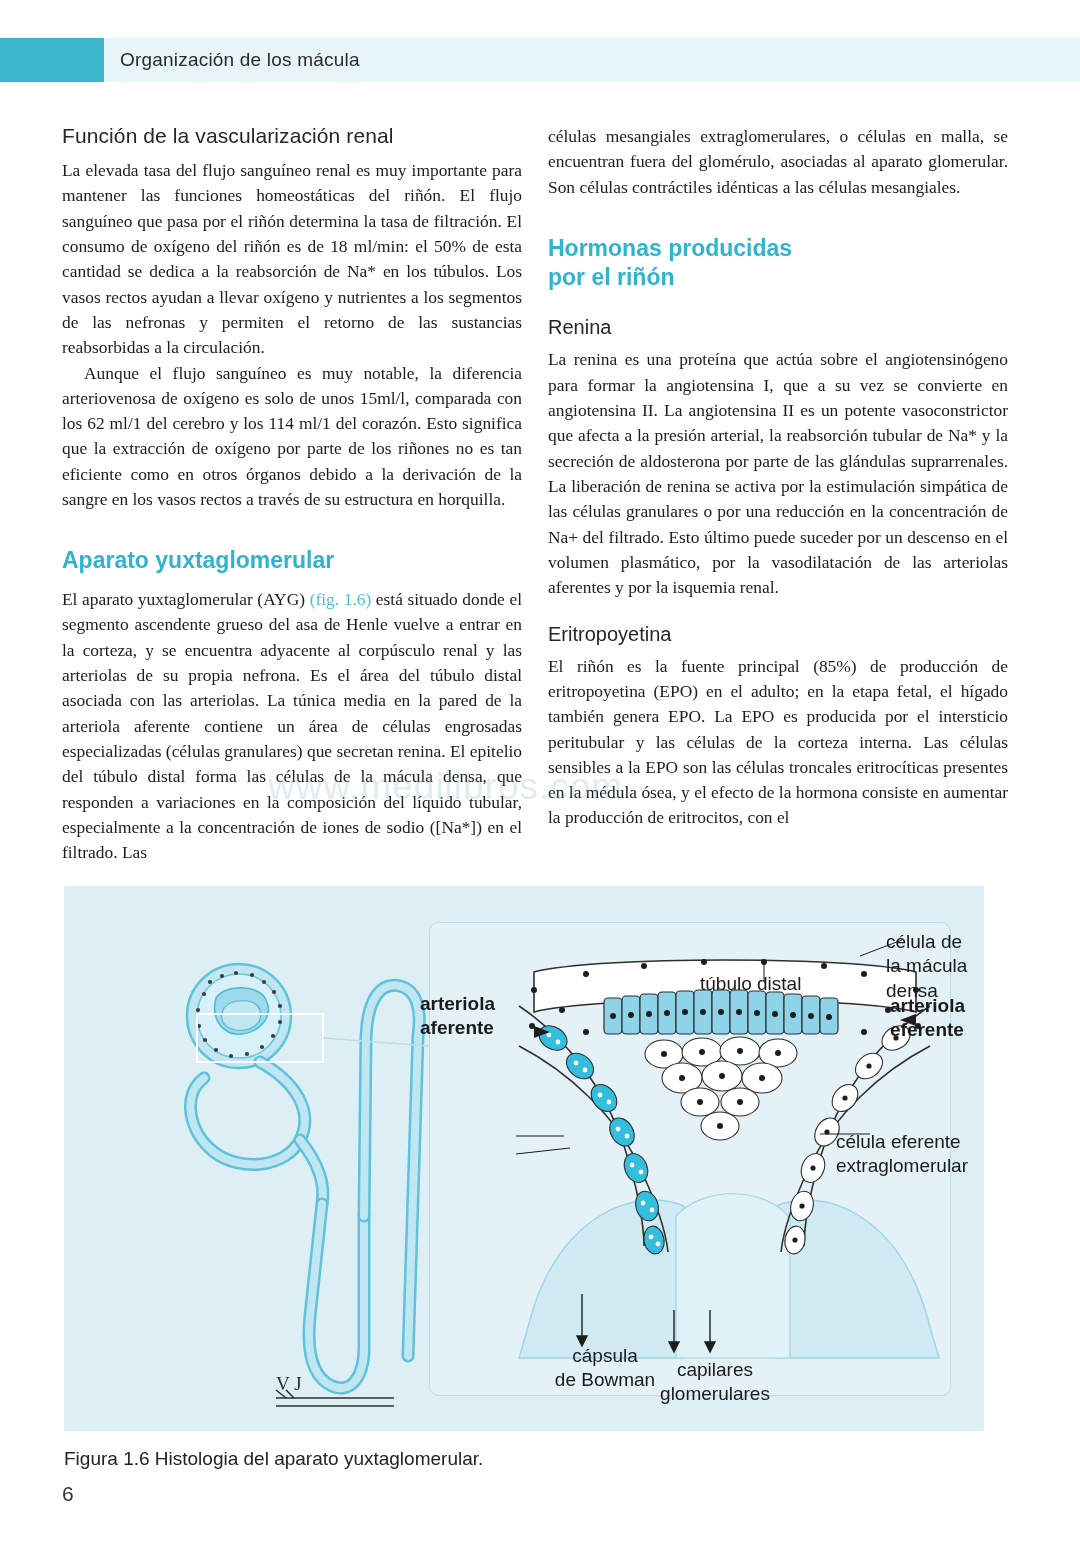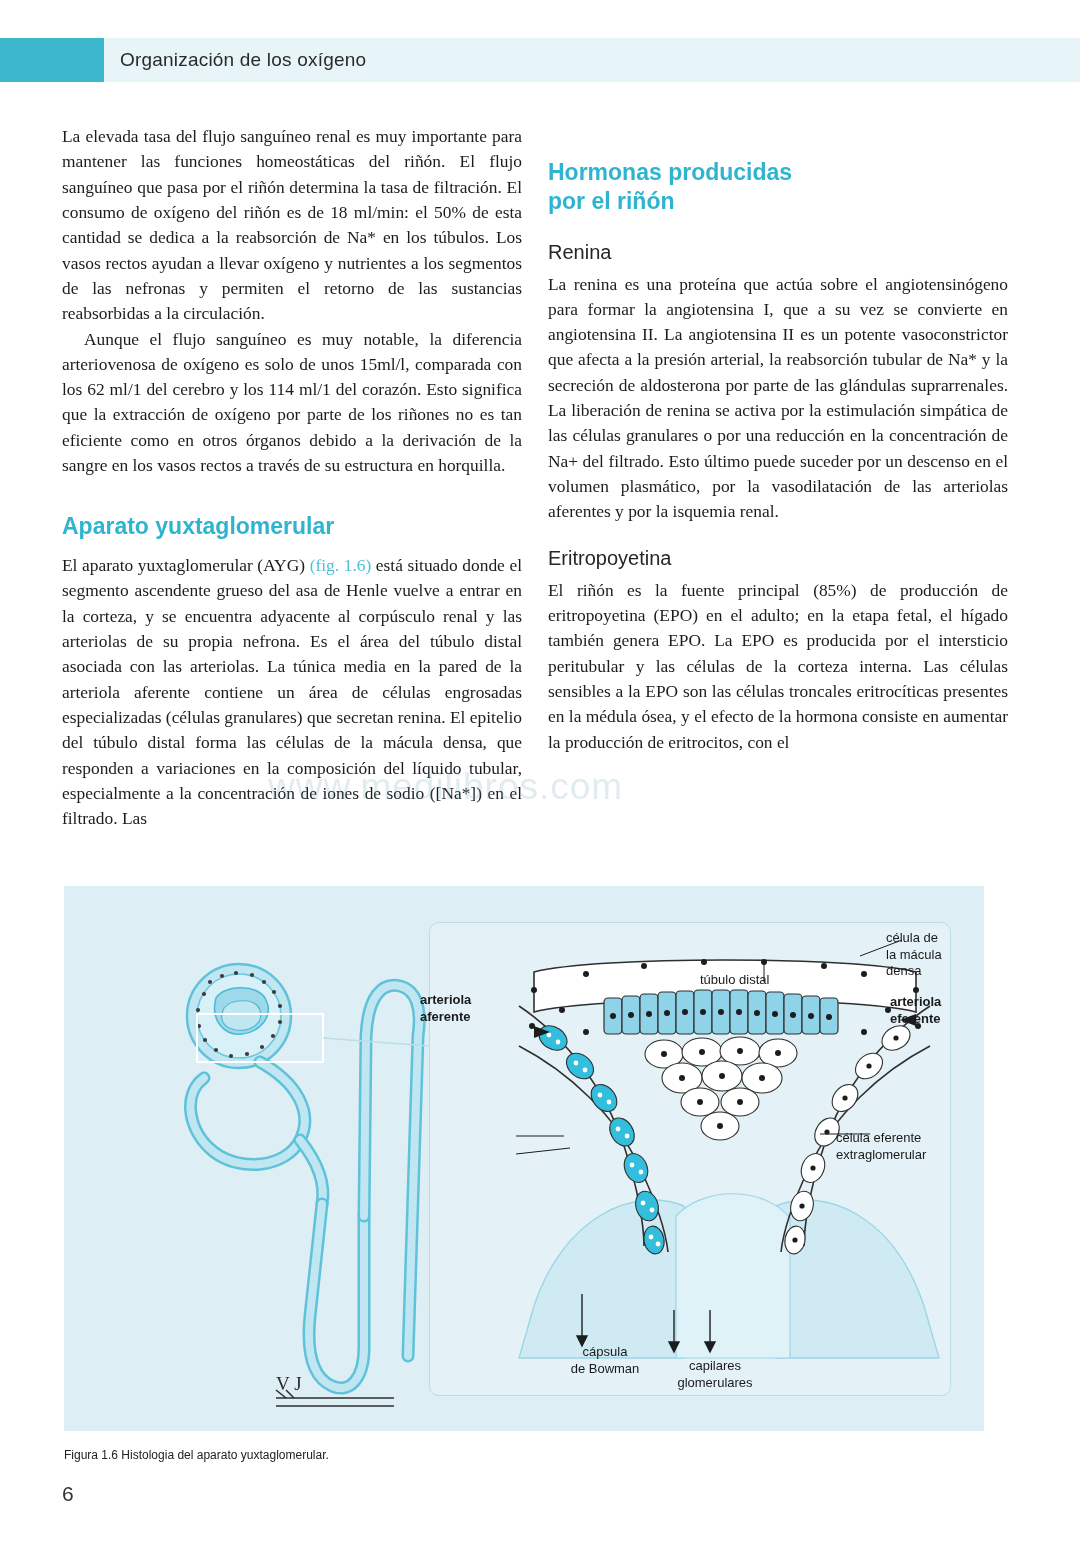--- a/index.html
+++ b/index.html
@@ -120,67 +120,69 @@
     height: 472px;
     border: 1px solid #bcdde7;
     border-radius: 10px;
     background: #e4f2f7;
   }
   .fig-caption {
     position: absolute;
     left: 64px;
     top: 1448px;
     font-family: "Liberation Sans", sans-serif;
-    font-size: 12px;
+    font-size: 19px;
     color: #222;
   }
   .page-num {
     position: absolute;
     left: 62px;
     top: 1482px;
     font-family: "Liberation Sans", sans-serif;
     font-size: 21px;
     color: #333;
   }
 
   .fig-label {
     position: absolute;
     font-family: "Liberation Sans", sans-serif;
-    font-size: 13px;
+    font-size: 19px;
     color: #1a1a1a;
     line-height: 1.28;
   }
   .fig-label.bold { font-weight: bold; }
   .fig-label.right { text-align: right; }
 
   svg.fig-svg {
     position: absolute;
     left: 0; top: 0;
     width: 920px; height: 545px;
   }
 </style>
 </head>
 <body>
 
 <div class="page">
 
   <div class="header">
     <div class="header-tab"></div>
-    <div class="header-title">Organización de los oxígeno</div>
+    <div class="header-title">Organización de los mácula</div>
   </div>
 
   <div class="col col-left">
+    <h2 class="sec">Función de la vascularización renal</h2>
     <p class="body noindent">La elevada tasa del flujo sanguíneo renal es muy importante para mantener las funciones homeostáticas del riñón. El flujo sanguíneo que pasa por el riñón determina la tasa de filtración. El consumo de oxígeno del riñón es de 18 ml/min: el 50% de esta cantidad se dedica a la reabsorción de Na* en los túbulos. Los vasos rectos ayudan a llevar oxígeno y nutrientes a los segmentos de las nefronas y permiten el retorno de las sustancias reabsorbidas a la circulación.</p>
     <p class="body">Aunque el flujo sanguíneo es muy notable, la diferencia arteriovenosa de oxígeno es solo de unos 15ml/l, comparada con los 62 ml/1 del cerebro y los 114 ml/1 del corazón. Esto significa que la extracción de oxígeno por parte de los riñones no es tan eficiente como en otros órganos debido a la derivación de la sangre en los vasos rectos a través de su estructura en horquilla.</p>
 
     <h2 class="sec-accent">Aparato yuxtaglomerular</h2>
     <p class="body noindent"><span>El aparato yuxtaglomerular (AYG) </span><span class="figref">(fig. 1.6)</span><span> está situado donde el segmento ascendente grueso del asa de Henle vuelve a entrar en la corteza, y se encuentra adyacente al corpúsculo renal y las arteriolas de su propia nefrona. Es el área del túbulo distal asociada con las arteriolas. La túnica media en la pared de la arteriola aferente contiene un área de células engrosadas especializadas (células granulares) que secretan renina. El epitelio del túbulo distal forma las células de la mácula densa, que responden a variaciones en la composición del líquido tubular, especialmente a la concentración de iones de sodio ([Na*]) en el filtrado. Las</span></p>
   </div>
 
   <div class="col col-right">
+    <p class="body noindent">células mesangiales extraglomerulares, o células en malla, se encuentran fuera del glomérulo, asociadas al aparato glomerular. Son células contráctiles idénticas a las células mesangiales.</p>
 
     <h2 class="sec-accent">
       <span>Hormonas producidas</span><br>
       <span>por el riñón</span>
     </h2>
 
     <h3 class="sub tight">Renina</h3>
     <p class="body noindent">La renina es una proteína que actúa sobre el angiotensinógeno para formar la angiotensina I, que a su vez se convierte en angiotensina II. La angiotensina II es un potente vasoconstrictor que afecta a la presión arterial, la reabsorción tubular de Na* y la secreción de aldosterona por parte de las glándulas suprarrenales. La liberación de renina se activa por la estimulación simpática de las células granulares o por una reducción en la concentración de Na+ del filtrado. Esto último puede suceder por un descenso en el volumen plasmático, por la vasodilatación de las arteriolas aferentes y por la isquemia renal.</p>
 
     <h3 class="sub">Eritropoyetina</h3>

